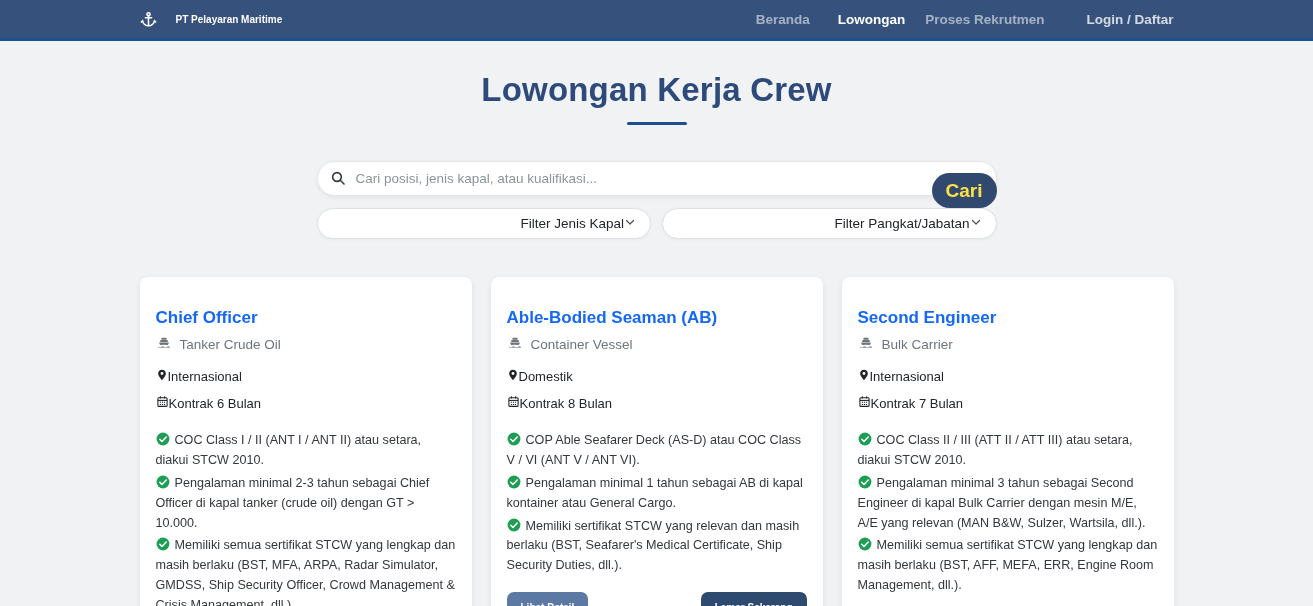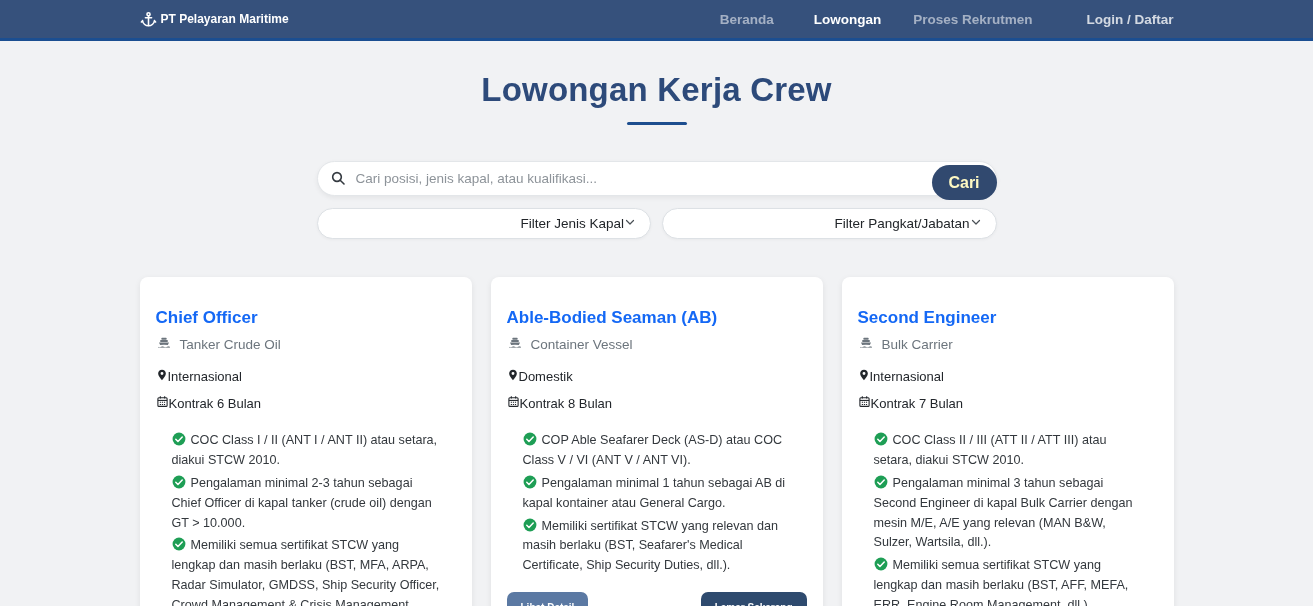--- a/index.html
+++ b/index.html
@@ -7,45 +7,45 @@
   body {
     font-family:"Liberation Sans","DejaVu Sans",sans-serif;
     background:#f1f2f4;
     color:#212529;
   }
   .container { width:1034px; margin:0 auto; }
 
   
   .navbar { height:41px; background:#36517c; border-bottom:3px solid #1b4e91; }
   .navbar .container { height:100%; display:flex; align-items:center; justify-content:space-between; }
-  .brand { display:flex; align-items:center; gap:4px; color:#ffffff; font-weight:bold; font-size:12px; cursor:pointer; }
+  .brand { display:flex; align-items:center; gap:19px; color:#ffffff; font-weight:bold; font-size:10px; cursor:pointer; }
   .brand svg { display:block; }
-  .nav-links { display:flex; align-items:center; gap:32px; }
+  .nav-links { display:flex; align-items:center; gap:20px; }
   .nav-link { font-size:13.5px; font-weight:600; color:rgba(255,255,255,0.55); cursor:pointer; }
   .nav-link.active { color:#ffffff;padding-left:8px; }
   .nav-link.login { margin-left:22px; color:rgba(255,255,255,0.78); }
 
   
   .page-title { margin-top:30px; text-align:center; font-size:33px; font-weight:bold; color:#2d4a7a; letter-spacing:0.2px; }
   .title-underline { width:60px; height:3px; background:#1d4e8f; margin:13px auto 0; border-radius:2px; }
 
   
   .search-row { width:680px; margin:36px auto 0; position:relative; height:35px; }
   .search-input {
     width:100%; height:35px; border:1px solid #e3e6e9; border-radius:18px;
     padding:0 80px 0 38px; font-size:13.5px; color:#495057; outline:none;
     background:#ffffff; box-shadow:0 2px 5px rgba(0,0,0,0.06);
     font-family:"Liberation Sans","DejaVu Sans",sans-serif;
   }
   .search-input::placeholder { color:#8d9399; }
   .search-icon { position:absolute; left:13px; top:9px; }
   .search-btn {
-    position:absolute; right:0; top:4px; height:35px; width:65px;
-    background:#31496f; color:#fef9c3; border:none; border-radius:18px;
-    font-size:16px; font-weight:bold; cursor:pointer;
+    position:absolute; right:0; top:12px; height:35px; width:65px;
+    background:#31496f; color:#fde047; border:none; border-radius:18px;
+    font-size:19px; font-weight:bold; cursor:pointer;
     font-family:"Liberation Sans","DejaVu Sans",sans-serif;
   }
 
   
   .filters-row { width:680px; margin:12px auto 0; display:flex; gap:11px; }
   .filter-select {
     flex:1; height:31px; background:#ffffff; border:1px solid #dde1e5; border-radius:16px;
     display:flex; align-items:center; justify-content:flex-end;
     padding:0 14px 0 15px; font-size:13.5px; color:#212529; cursor:pointer;
     box-shadow:0 1px 3px rgba(0,0,0,0.04);
@@ -55,21 +55,21 @@
   .cards-grid { margin-top:38px; display:grid; grid-template-columns:repeat(3,1fr); gap:19px; align-items:stretch; }
   .job-card {
     background:#ffffff; border-radius:8px; padding:15px 16px 14px;
     box-shadow:0 2px 6px rgba(0,0,0,0.08);
     display:flex; flex-direction:column;
   }
   .job-title { color:#1468f5; font-size:17px; font-weight:bold; margin:16px 0 7px; }
   .vessel-line { display:flex; align-items:center; gap:8px; font-size:13.5px; color:#6c757d; margin-bottom:10px; }
   .info-line { display:flex; align-items:center; gap:0; font-size:13px; color:#22262b; margin:5px 0; }
   .reqs { margin-top:12px; }
-  .req { font-size:12.6px; color:#33383d; line-height:1.58; margin:3px 16px; }
+  .req { font-size:12.6px; color:#33383d; line-height:1.58; margin:3px 0; }
   .req svg { vertical-align:-2px; margin-right:5px; }
   .btn-row { display:flex; justify-content:space-between; margin-top:13px; }
   .btn {
     border:none; border-radius:7px; color:#ffffff; font-weight:bold; font-size:10px;
     padding:10px 14px; cursor:pointer;
     font-family:"Liberation Sans","DejaVu Sans",sans-serif;
   }
   .btn-detail { background:#5b79a3; }
   .btn-apply  { background:#2e4a6e; }
 </style>

